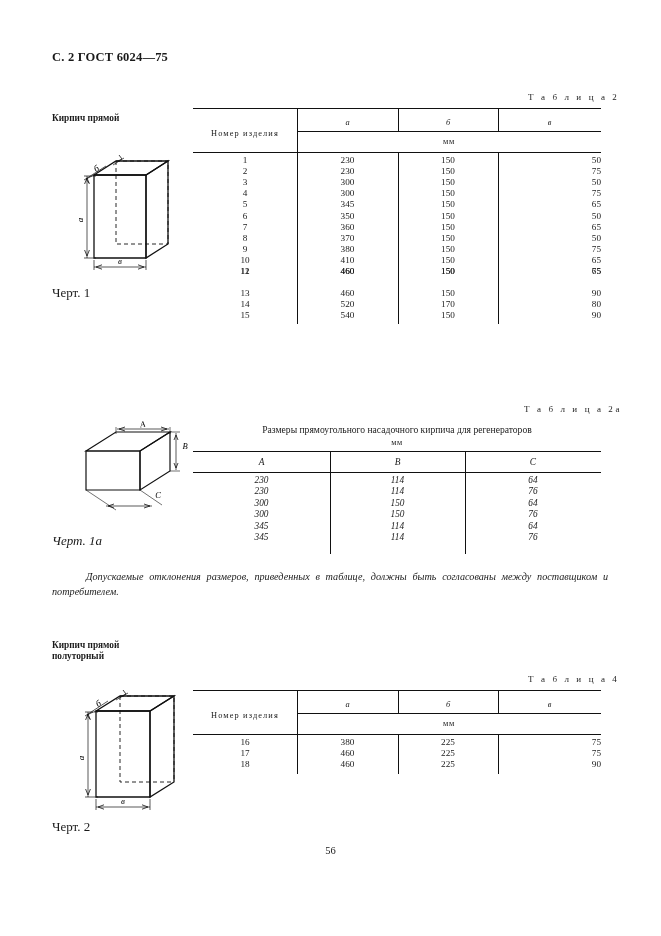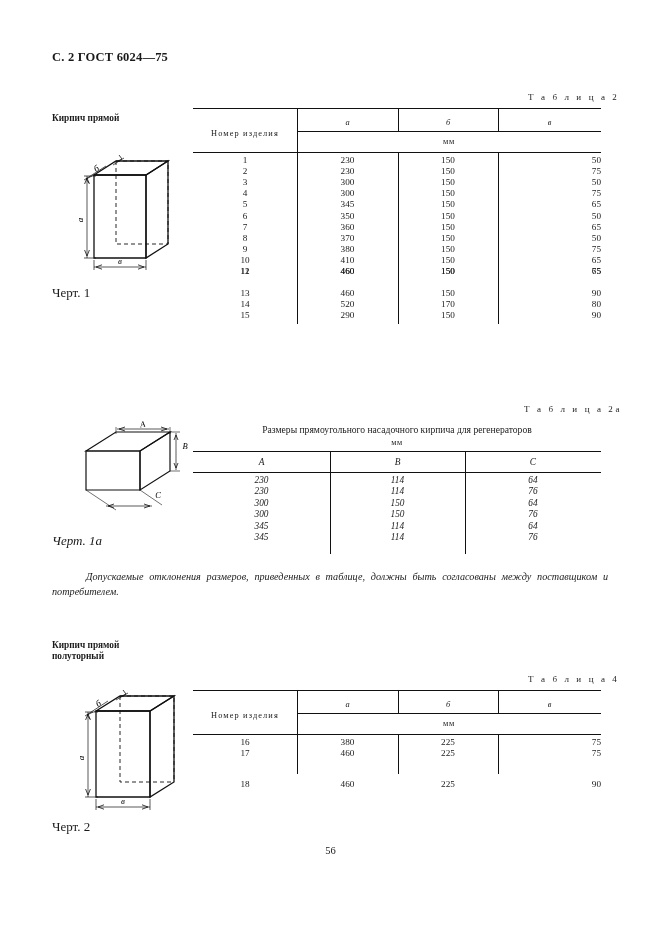--- a/index.html
+++ b/index.html
@@ -318,21 +318,21 @@
       <span class="c-v">90</span>
     </div>
     <div class="body-row" style="top:191.3px;">
       <span class="c-num">14</span>
       <span class="c-a">520</span>
       <span class="c-b">170</span>
       <span class="c-v">80</span>
     </div>
     <div class="body-row" style="top:202.4px;">
       <span class="c-num">15</span>
-      <span class="c-a">290</span>
+      <span class="c-a">540</span>
       <span class="c-b">150</span>
       <span class="c-v">90</span>
     </div>
   </div>
 
   <svg class="fig-svg" style="left:72px; top:418px;" width="130" height="110" viewBox="0 0 130 110">
 
     <path d="M14 33 L44 14 L98 14 L68 33 Z" fill="none" stroke="#111" stroke-width="1.2"></path>
 
     <path d="M14 33 L68 33 L68 72 L14 72 Z" fill="none" stroke="#111" stroke-width="1.2"></path>
@@ -469,21 +469,21 @@
       <span class="c-a">380</span>
       <span class="c-b">225</span>
       <span class="c-v">75</span>
     </div>
     <div class="body-row" style="top:58.1px;">
       <span class="c-num">17</span>
       <span class="c-a">460</span>
       <span class="c-b">225</span>
       <span class="c-v">75</span>
     </div>
-    <div class="body-row" style="top:69.2px;margin-top:20px;">
+    <div class="body-row" style="top:69.2px;">
       <span class="c-num">18</span>
       <span class="c-a">460</span>
       <span class="c-b">225</span>
       <span class="c-v">90</span>
     </div>
   </div>
 
   <div class="page-number">56</div>
 
 </div>

